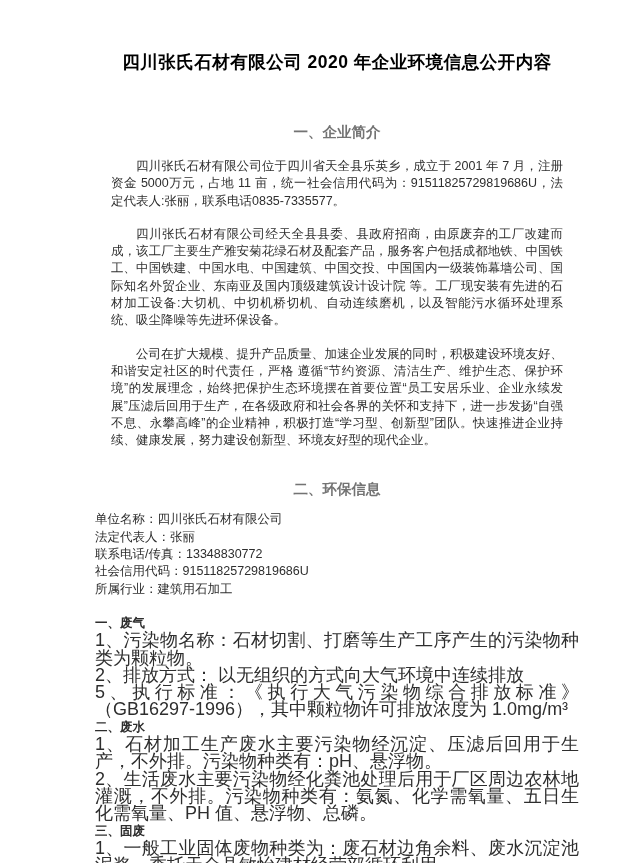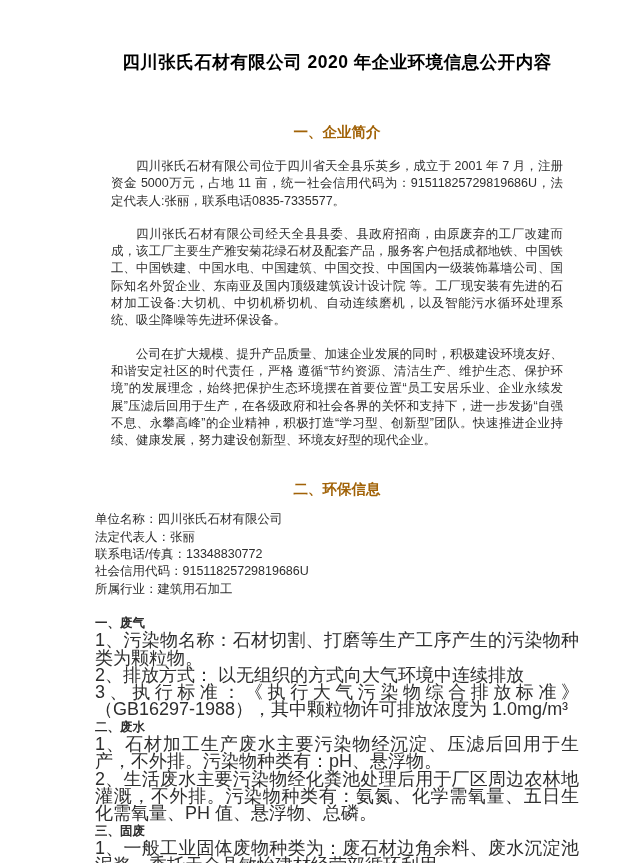--- a/index.html
+++ b/index.html
@@ -23,21 +23,21 @@
     font-weight: bold;
     color: #000000;
     text-align: center;
     margin: 0;
     line-height: 24px;
     letter-spacing: 0.5px;
   }
   .section-heading {
     font-size: 14.5px;
     font-weight: bold;
-    color: #a16207;
+    color: #737373;
     text-align: center;
     margin: 0;
     line-height: 20px;
   }
   .heading-1 { margin-top: 48px; }
   .heading-2 { margin-top: 30px; }
   .intro-para {
     font-size: 12.5px;
     line-height: 17.3px;
     text-align: justify;
@@ -86,21 +86,21 @@
     <div class="info-line"><span>法定代表人：</span><span>张丽</span></div>
     <div class="info-line"><span>联系电话/传真：</span><span>13348830772</span></div>
     <div class="info-line"><span>社会信用代码：</span><span>91511825729819686U</span></div>
     <div class="info-line"><span>所属行业：</span><span>建筑用石加工</span></div>
   </div>
 
   <div class="env-block">
     <p class="env-heading">一、废气</p>
     <p class="env-item">1、污染物名称：石材切割、打磨等生产工序产生的污染物种类为颗粒物。</p>
     <p class="env-item">2、排放方式： 以无组织的方式向大气环境中连续排放</p>
-    <p class="env-item">3、执行标准：《执行大气污染物综合排放标准》（GB16297-1988），其中颗粒物许可排放浓度为 1.0mg/m³</p>
+    <p class="env-item">5、执行标准：《执行大气污染物综合排放标准》（GB16297-1996），其中颗粒物许可排放浓度为 1.0mg/m³</p>
   </div>
 
   <div>
     <p class="env-heading">二、废水</p>
     <p class="env-item">1、石材加工生产废水主要污染物经沉淀、压滤后回用于生产，不外排。污染物种类有：pH、悬浮物。</p>
     <p class="env-item">2、生活废水主要污染物经化粪池处理后用于厂区周边农林地灌溉，不外排。污染物种类有：氨氮、化学需氧量、五日生化需氧量、PH 值、悬浮物、总磷。</p>
   </div>
 
   <div>
     <p class="env-heading">三、固废</p>

